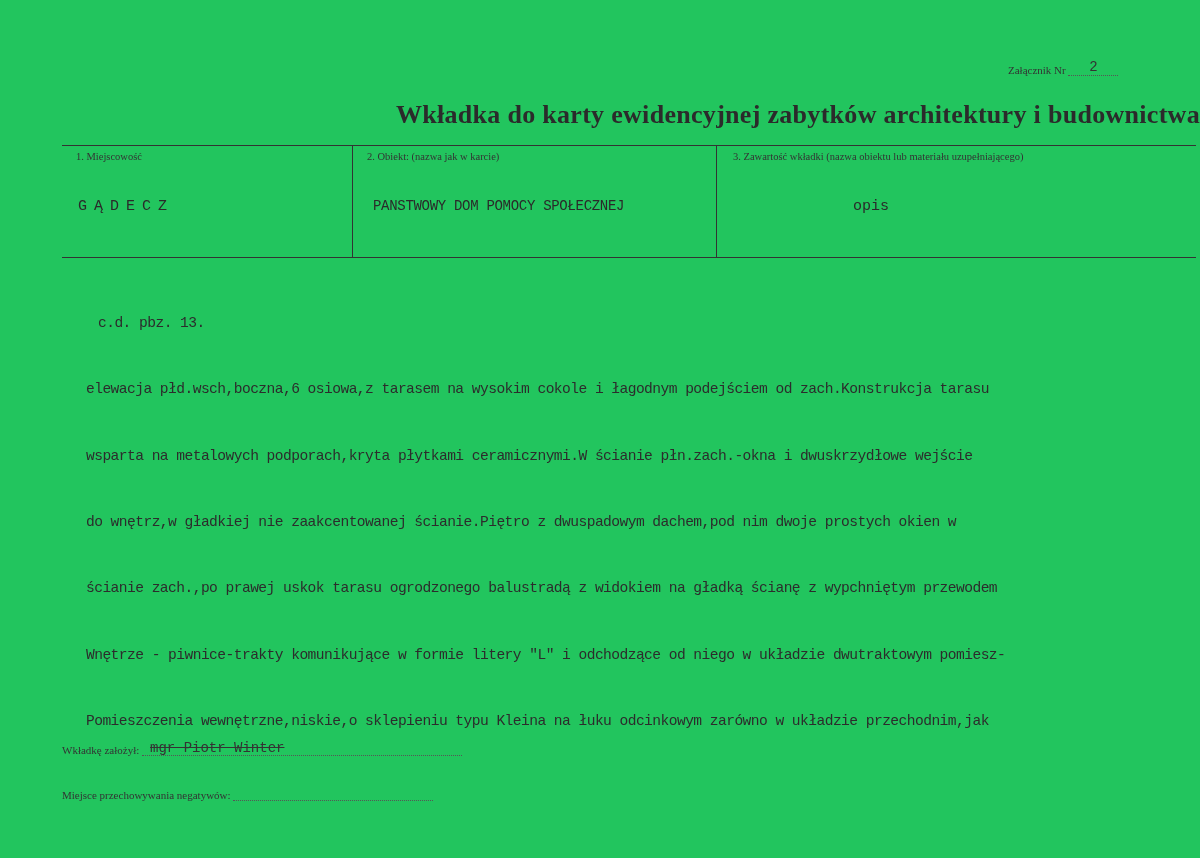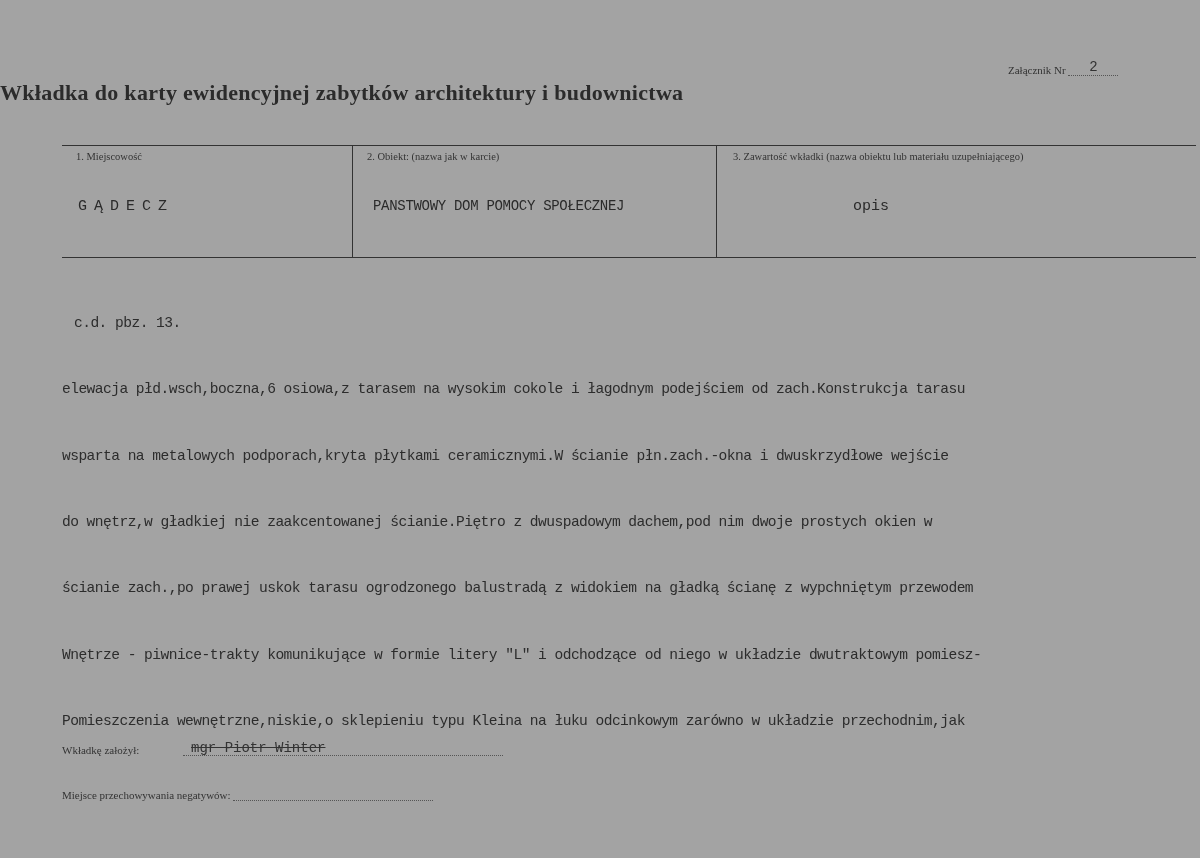--- a/index.html
+++ b/index.html
@@ -3,33 +3,33 @@
 <meta charset="utf-8">
 <style>
   html, body { margin: 0; padding: 0; }
   body {
     width: 1200px; height: 858px; overflow: hidden;
     background: #f1f3ef;
     position: relative;
     font-family: "Liberation Serif", serif;
     color: #2a2a2a;
   }
-  .page { position: absolute; inset: 0; background: #a3a3a3; }
+  .page { position: absolute; inset: 0; background: #22c55e; }
   .annex {
     position: absolute; left: 1008px; top: 62px;
     font-size: 11px; font-family: "Liberation Serif", serif; color: #333;
   }
   .annex-num {
     display: inline-block; border-bottom: 1px dotted #555; width: 50px;
     text-align: center; font-family: "Liberation Mono", monospace; font-size: 14px;
     position: relative; top: -3px;
   }
   .title {
-    position: absolute; left: 0; right: 0; top: 80px; text-align: left;
-    font-family: "Liberation Serif", serif; font-weight: bold; font-size: 22px;
+    position: absolute; left: 0; right: 0; top: 100px; text-align: right;
+    font-family: "Liberation Serif", serif; font-weight: bold; font-size: 26px;
     letter-spacing: 0.3px; color: #2b2b2b;
   }
   .header-table {
     position: absolute; left: 62px; top: 145px; width: 1134px; height: 111px;
     border-top: 1.5px solid #333; border-bottom: 1.5px solid #333;
     display: flex;
   }
   .cell { position: relative; height: 100%; box-sizing: border-box; }
   .cell + .cell { border-left: 1.5px solid #333; }
   .cell-1 { width: 290px; }
@@ -46,33 +46,33 @@
   }
   .cell-1 .cell-value { left: 16px; letter-spacing: 7px; }
   .cell-2 .cell-value { left: 20px; font-size: 14px; letter-spacing: -0.3px; }
   .cell-3 .cell-value { left: 136px; }
   .body-text {
     position: absolute; left: 62px; top: 268px; width: 1138px;
     font-family: "Liberation Mono", monospace; font-size: 14.6px;
     line-height: 22.1px; color: #2c2c2c; letter-spacing: -0.55px;
     white-space: pre;
   }
-  .body-text .line { display: block; height: 22.1px; }
+  .body-text .line { display: block; height: 22.1px; margin-left: 24px; }
   .body-text .line:first-child { padding-left: 12px; }
   .footer-row {
     position: absolute; left: 62px; font-family: "Liberation Serif", serif;
     font-size: 11px; color: #333;
   }
   .footer-1 { top: 741px; }
   .footer-2 { top: 786px; }
   .dots {
     display: inline-block; border-bottom: 1px dotted #555; vertical-align: bottom;
     position: relative; height: 14px;
   }
-  .footer-1 .dots { width: 320px; margin-left: 41px; }
+  .footer-1 .dots { width: 320px; }
   .footer-2 .dots { width: 200px; }
   .signature {
     position: absolute; left: 8px; bottom: -1px;
     font-family: "Liberation Mono", monospace; font-size: 14px;
     text-decoration: line-through; color: #333; white-space: nowrap;
   }
 </style>
 </head>
 <body>
 

